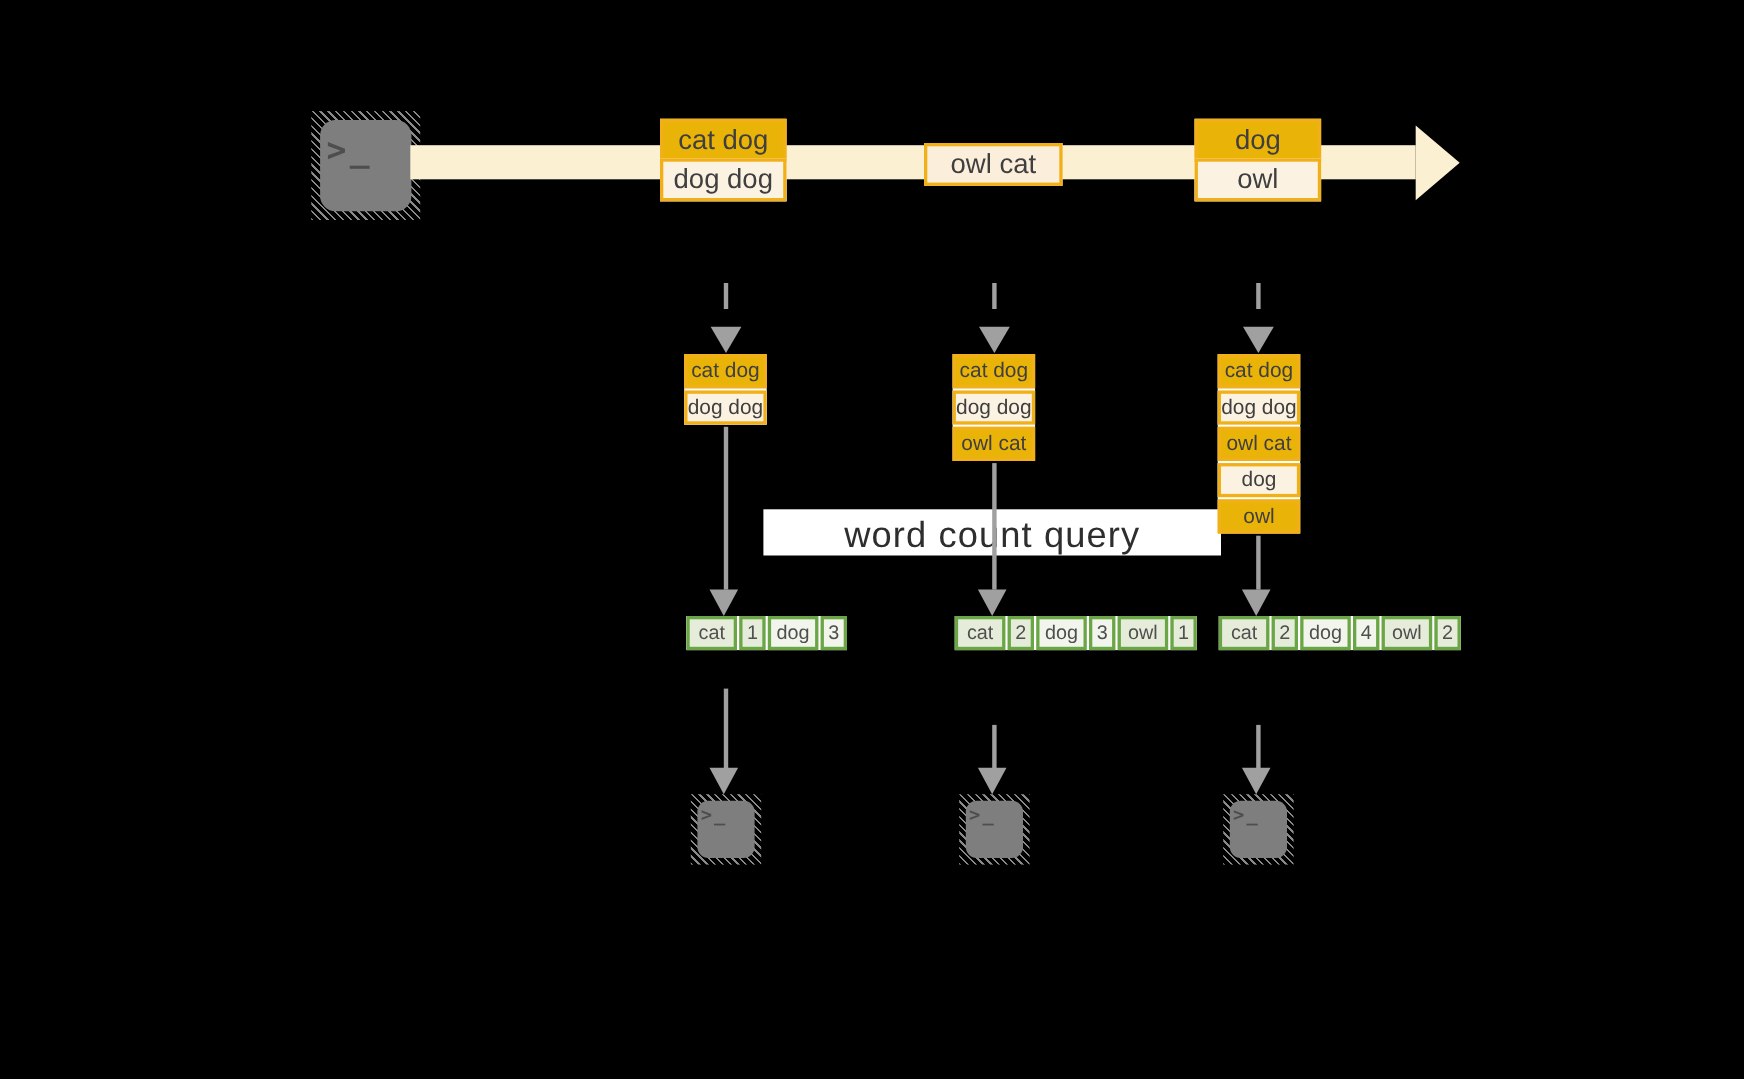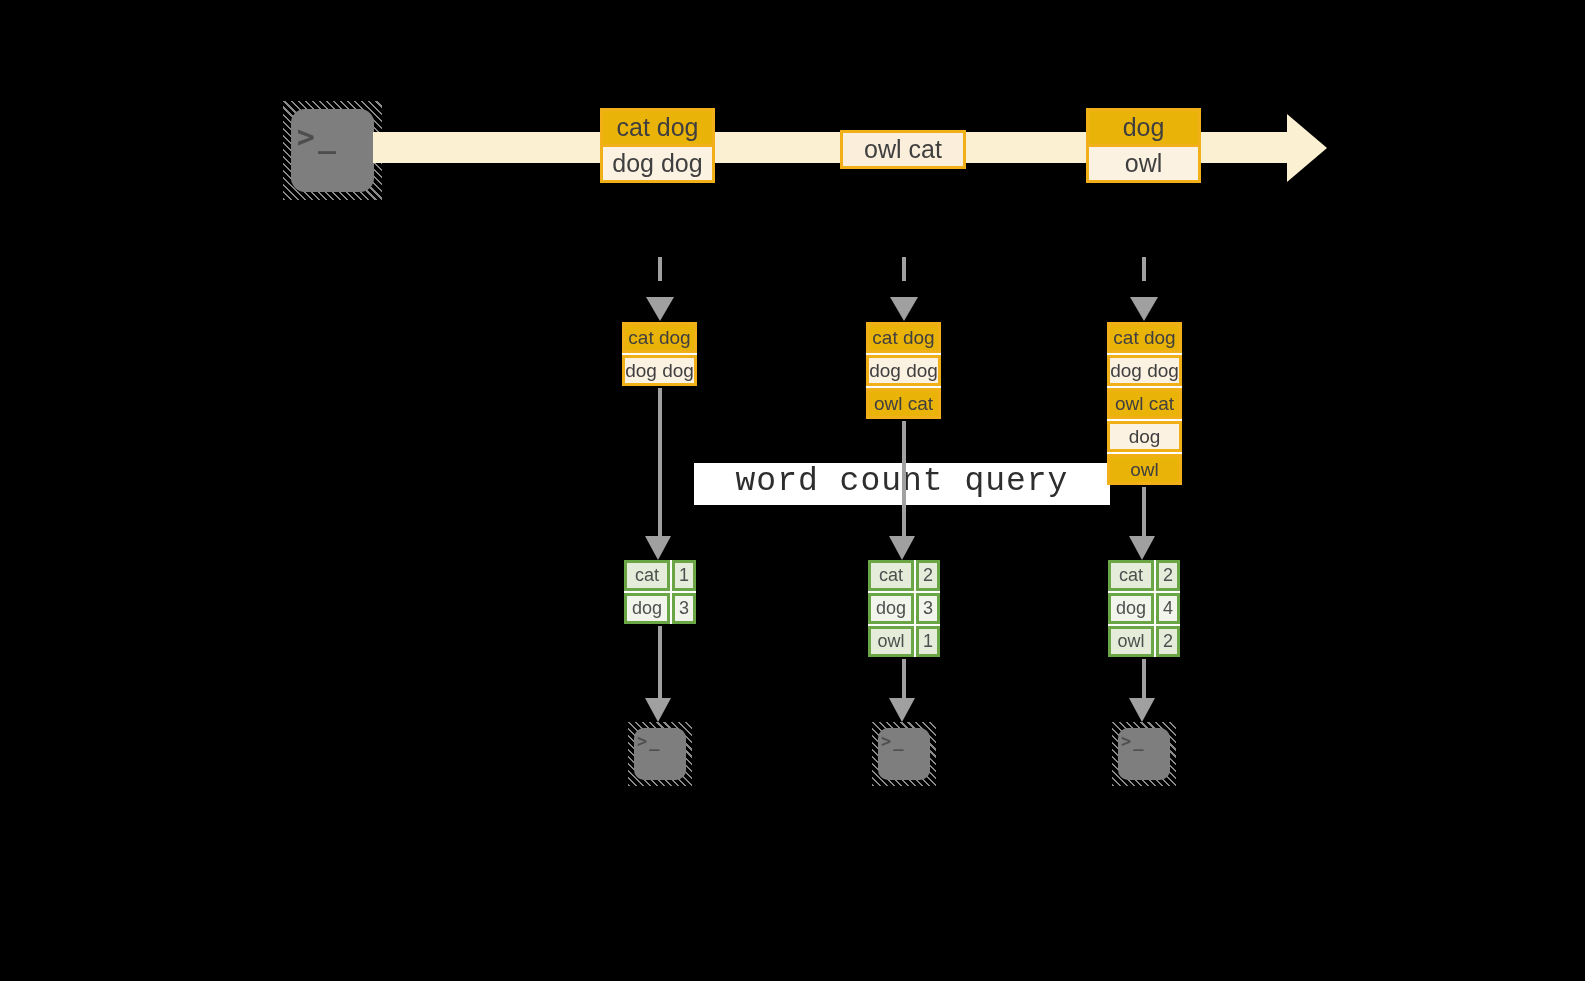--- a/index.html
+++ b/index.html
@@ -48,25 +48,25 @@
   .dashline{position:absolute;width:4px;height:40px;top:257px;
       background:repeating-linear-gradient(to bottom,#a0a0a0 0 24px,transparent 24px 40px);z-index:2;}
   .dashhead{position:absolute;top:297px;width:0;height:0;z-index:2;
       border-top:24px solid #a0a0a0;border-left:14px solid transparent;border-right:14px solid transparent;}
   .aline{position:absolute;width:4px;background:#a0a0a0;z-index:2;}
   .ahead{position:absolute;width:0;height:0;z-index:2;
       border-top:24px solid #a0a0a0;border-left:13px solid transparent;border-right:13px solid transparent;}
 
   
   .query-band{position:absolute;left:694px;top:463px;width:416px;height:42px;background:#ffffff;
-      z-index:1;display:flex;align-items:flex-start;justify-content:center;font-family:Liberation Mono, monospace;}
+      z-index:1;display:flex;align-items:flex-end;justify-content:center;}
   .query-band span{position:relative;z-index:4;font-size:33px;color:#2e2e2e;letter-spacing:1px;}
 
   
-  .gtable{position:absolute;display:flex;flex-direction:column;gap:2px;background:#fff;z-index:3;}
+  .gtable{position:absolute;display:flex;flex-direction:row;gap:2px;background:#fff;z-index:3;}
   .gtable .grow{display:flex;gap:2px;}
   .gtable .gcell{border:3px solid #6ba646;height:25px;line-height:25px;text-align:center;
       font-size:18px;color:#4f4f4f;}
   .gtable .gword{width:40px;}
   .gtable .gnum{width:18px;}
   .gtable .odd .gcell{background:#e5edda;}
   .gtable .even .gcell{background:#f1f5ec;}
   .gtable.t1{left:624px;top:560px;}
   .gtable.t2{left:868px;top:560px;}
   .gtable.t3{left:1108px;top:560px;}

